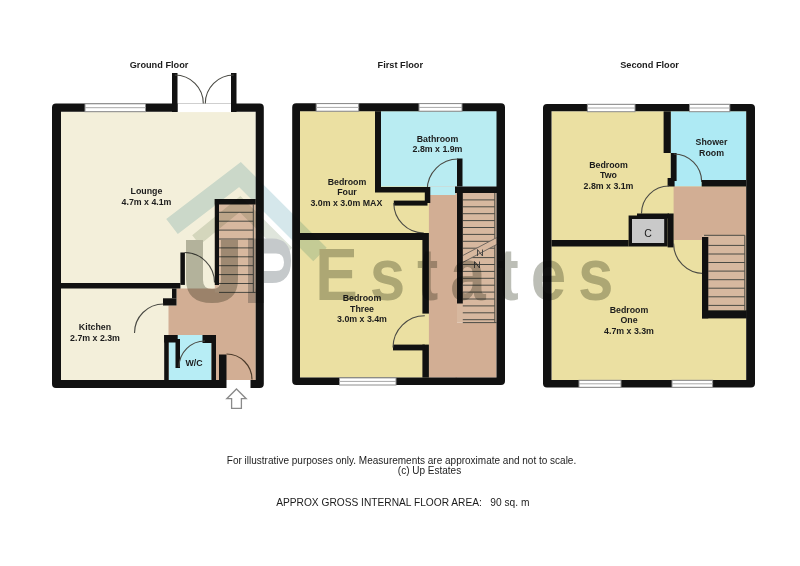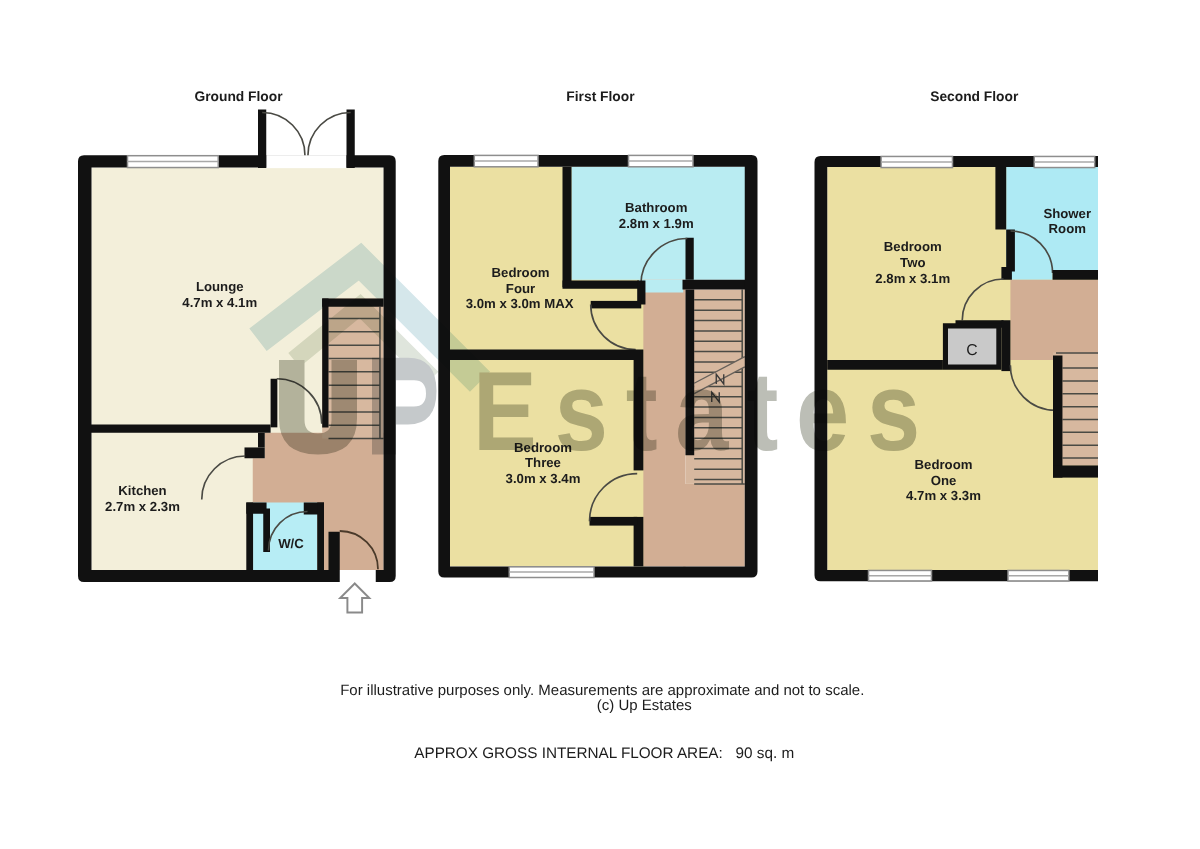--- a/index.html
+++ b/index.html
@@ -1,16 +1,16 @@
 <!DOCTYPE html>
 <html><head>
 <meta charset="utf-8">
 <style>
   html,body{margin:0;padding:0;background:#ffffff;}
-  .wrap{width:732px;height:566px;position:relative;background:#bef264;overflow:hidden;}
+  .wrap{width:800px;height:566px;position:relative;background:#bef264;overflow:hidden;}
   svg{display:block;}
   text{font-family:"Liberation Sans",sans-serif;}
 </style>
 </head>
 <body>
 <div class="wrap">
 <svg width="800" height="566" viewBox="0 0 800 566" xmlns="http://www.w3.org/2000/svg">
 
   <rect x="0" y="0" width="800" height="566" fill="#ffffff"></rect>
 

